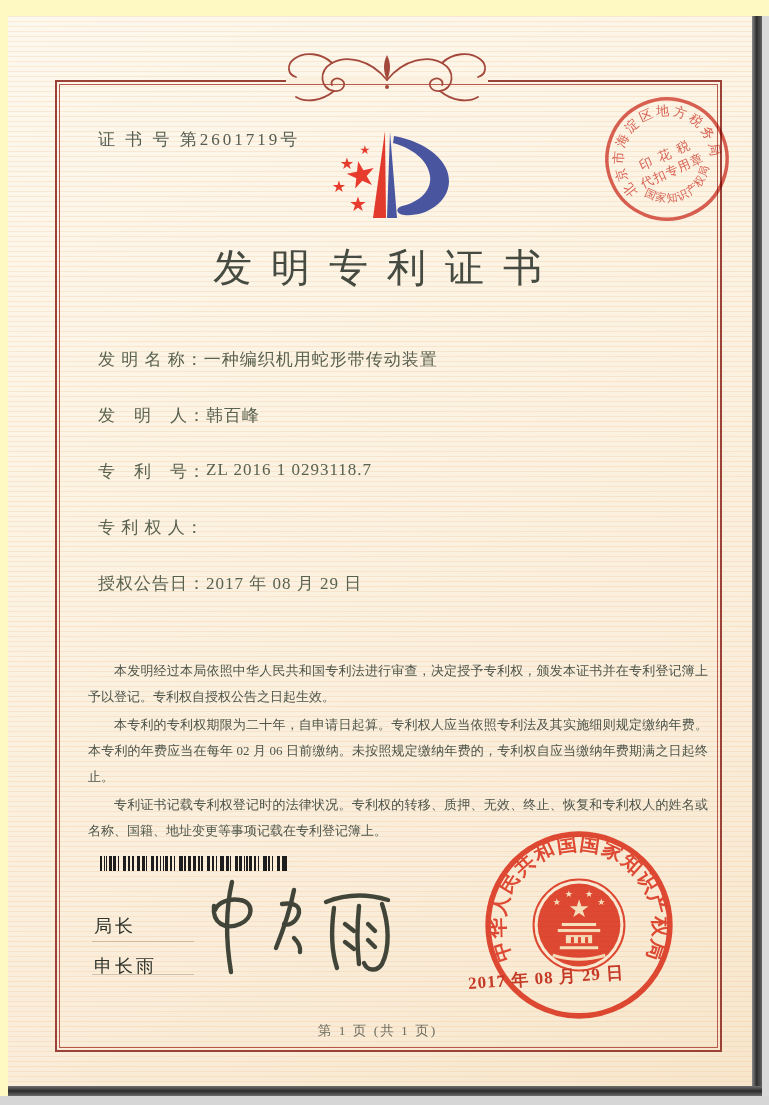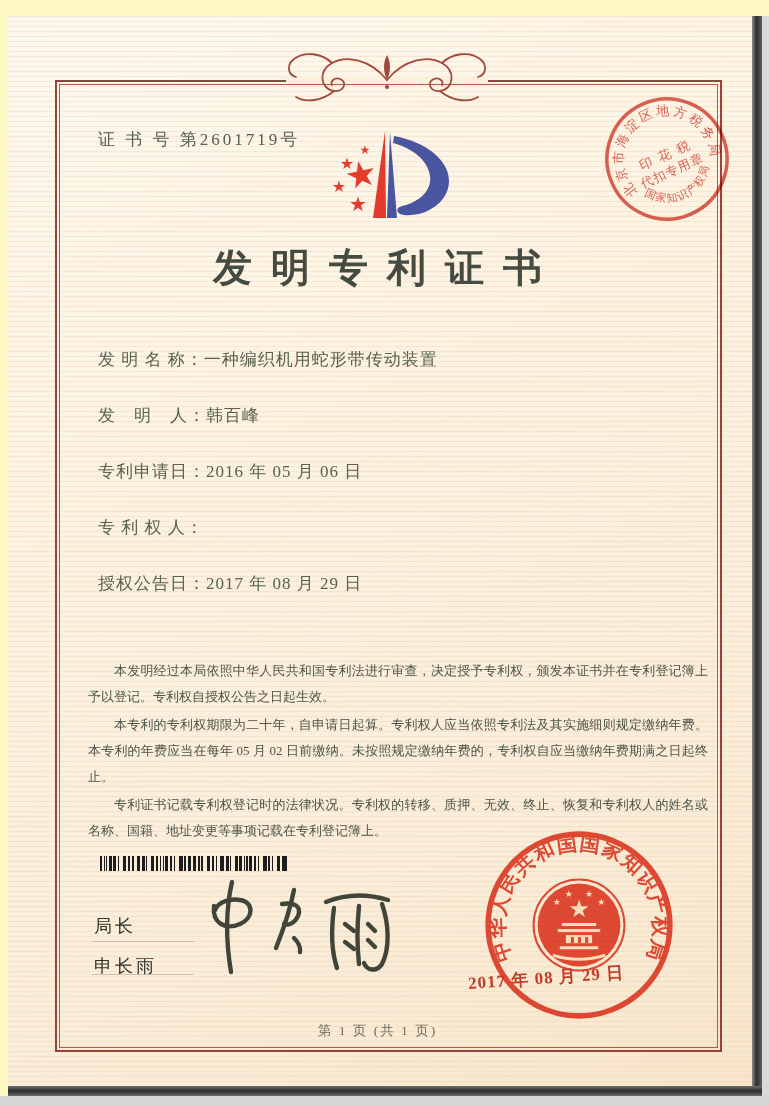--- a/index.html
+++ b/index.html
@@ -27,21 +27,21 @@
   .frame::before { content:""; position:absolute; inset:2px; border:1px solid #b65a4d; }
 
   .flourish { position:absolute; left:272px; top:48px; width:230px; height:64px; }
 
   .cert-no { position:absolute; left:98px; top:128px; font-size:17px; letter-spacing:3px;
              color:#555c50; white-space:pre; }
 
   .logo { position:absolute; left:298px; top:118px; width:170px; height:120px; }
 
   .title { position:absolute; left:0; right:14px; top:241px; text-align:center;
-           font-size:39px; font-weight:bold; color:#454b41; letter-spacing:19px; padding-left:19px; }
+           font-size:39px; font-weight:normal; color:#454b41; letter-spacing:19px; padding-left:19px; }
 
   .fields { position:absolute; left:98px; top:348px; right:80px; }
   .field-row { display:flex; align-items:flex-start; height:28px; margin-bottom:28px;
                font-size:17px; color:#59614f; }
   .field-label { white-space:pre; letter-spacing:1px; }
   .field-value { white-space:pre; letter-spacing:1px; }
 
   .body-text { position:absolute; left:88px; top:658px; width:620px;
                font-size:13px; line-height:26px; color:#4d5449; text-align:justify; }
   .body-text p { text-indent:2em; margin:0 0 2px 0; }
@@ -121,35 +121,35 @@
   <div class="fields">
     <div class="field-row">
       <span class="field-label">发 明 名 称：</span>
       <span class="field-value">一种编织机用蛇形带传动装置</span>
     </div>
     <div class="field-row">
       <span class="field-label">发　明　人：</span>
       <span class="field-value">韩百峰</span>
     </div>
     <div class="field-row">
-      <span class="field-label">专利申请日：</span>
-      <span class="field-value">2016 年 05 月 06 日</span>
+      <span class="field-label">专　利　号：</span>
+      <span class="field-value">ZL 2016 1 0293118.7</span>
     </div>
     <div class="field-row">
       <span class="field-label">专 利 权 人：</span>
     </div>
     <div class="field-row">
       <span class="field-label">授权公告日：</span>
       <span class="field-value">2017 年 08 月 29 日</span>
     </div>
   </div>
 
   <div class="body-text">
     <p>本发明经过本局依照中华人民共和国专利法进行审查，决定授予专利权，颁发本证书并在专利登记簿上予以登记。专利权自授权公告之日起生效。</p>
-    <p>本专利的专利权期限为二十年，自申请日起算。专利权人应当依照专利法及其实施细则规定缴纳年费。本专利的年费应当在每年 05 月 02 日前缴纳。未按照规定缴纳年费的，专利权自应当缴纳年费期满之日起终止。</p>
+    <p>本专利的专利权期限为二十年，自申请日起算。专利权人应当依照专利法及其实施细则规定缴纳年费。本专利的年费应当在每年 02 月 06 日前缴纳。未按照规定缴纳年费的，专利权自应当缴纳年费期满之日起终止。</p>
     <p>专利证书记载专利权登记时的法律状况。专利权的转移、质押、无效、终止、恢复和专利权人的姓名或名称、国籍、地址变更等事项记载在专利登记簿上。</p>
   </div>
 
   <div class="barcode"></div>
 
   <div class="sig-title">局长</div>
   <div class="sig-rule1"></div>
   <div class="sig-name">申长雨</div>
   <div class="sig-rule2"></div>
 

